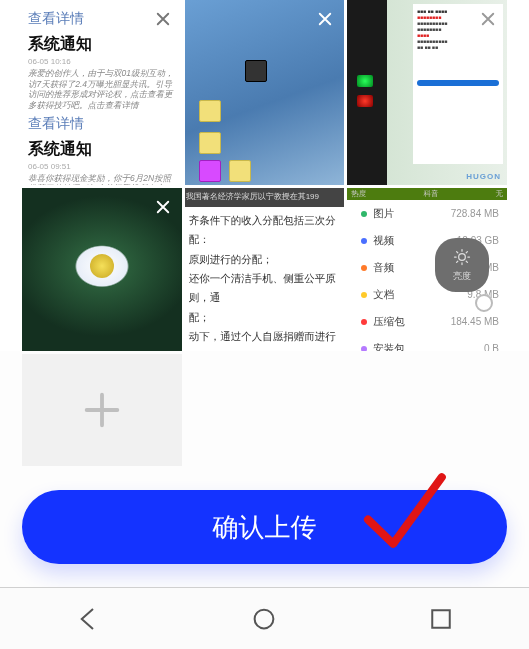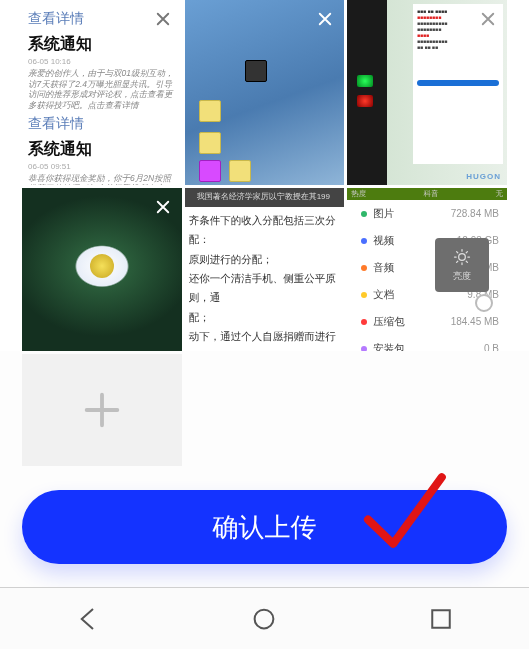--- a/index.html
+++ b/index.html
@@ -98,21 +98,21 @@
     
     .article {
       background: #fff;
       font-size: 10.5px;
       color: #333;
       line-height: 1.85;
       padding: 0 4px;
     }
     .article .header-strip {
       background: #444; color: #ddd;
-      font-size: 8px; padding: 2px 12px;
+      font-size: 8px; padding: 2px 1px;
       margin: -0px -4px 4px -4px;
       white-space: nowrap; overflow: hidden;
     }
     
     .storage {
       background: #fff;
       font-size: 10.5px;
       color: #333;
       position: relative;
     }
@@ -126,21 +126,21 @@
       display: inline-block; margin-right: 6px;
       vertical-align: middle;
     }
     .storage .label { flex: 1; color: #444; }
     .storage .val { color: #999; font-size: 10px; }
     .bright-pop {
       position: absolute;
       right: 18px; top: 50px;
       width: 54px; height: 54px;
       background: #6e6e6e;
-      border-radius: 4px;
+      border-radius: 21px;
       display: flex; flex-direction: column;
       align-items: center; justify-content: center;
       color: #ddd;
       font-size: 9px;
     }
     .bright-pop svg { width: 20px; height: 20px; margin-bottom: 3px; }
     .bright-handle {
       position: absolute;
       right: 14px; top: 106px;
       width: 18px; height: 18px;

